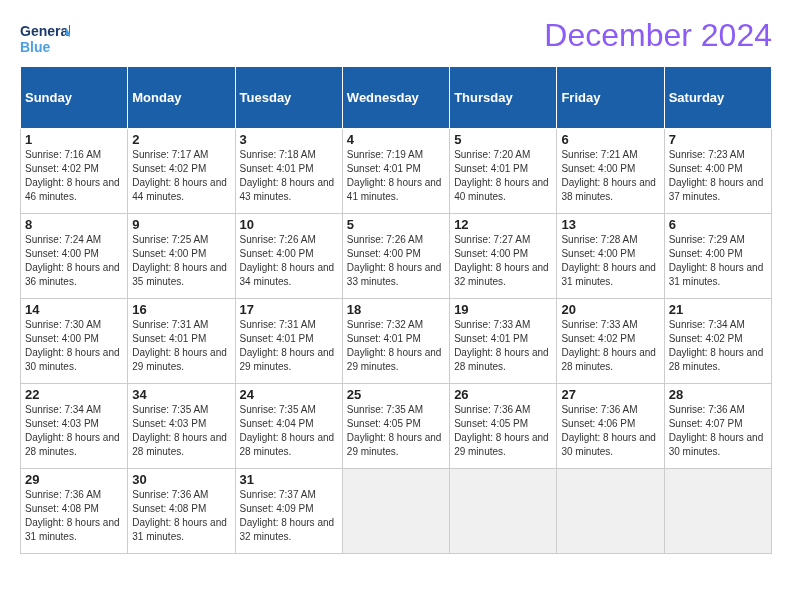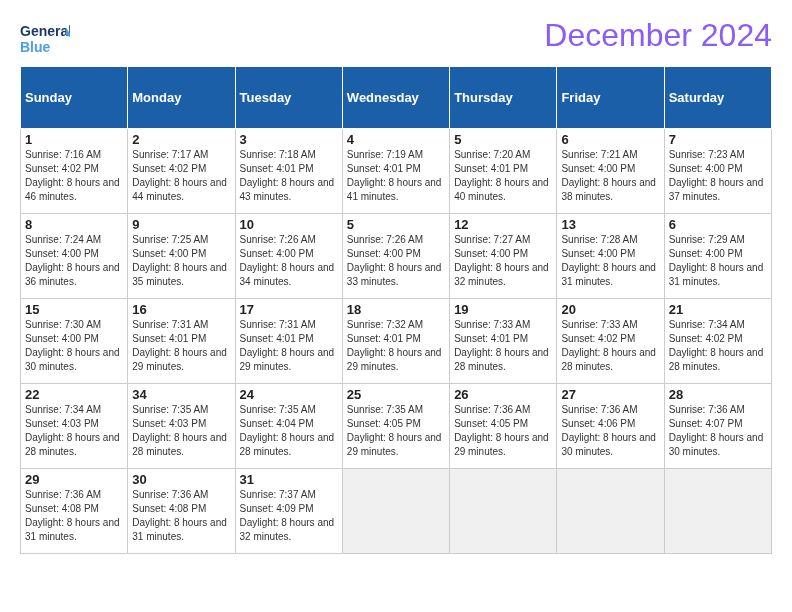--- a/index.html
+++ b/index.html
@@ -166,21 +166,21 @@
           <span class="day-num">13</span>
           <span class="day-info">Sunrise: 7:28 AM<br>Sunset: 4:00 PM<br>Daylight: 8 hours and 31 minutes.</span>
         </td>
           <td>
           <span class="day-num">6</span>
           <span class="day-info">Sunrise: 7:29 AM<br>Sunset: 4:00 PM<br>Daylight: 8 hours and 31 minutes.</span>
         </td>
         </tr>
         <tr>
           <td>
-          <span class="day-num">15</span>
+          <span class="day-num">14</span>
           <span class="day-info">Sunrise: 7:30 AM<br>Sunset: 4:00 PM<br>Daylight: 8 hours and 30 minutes.</span>
         </td>
           <td>
           <span class="day-num">16</span>
           <span class="day-info">Sunrise: 7:31 AM<br>Sunset: 4:01 PM<br>Daylight: 8 hours and 29 minutes.</span>
         </td>
           <td>
           <span class="day-num">17</span>
           <span class="day-info">Sunrise: 7:31 AM<br>Sunset: 4:01 PM<br>Daylight: 8 hours and 29 minutes.</span>
         </td>

